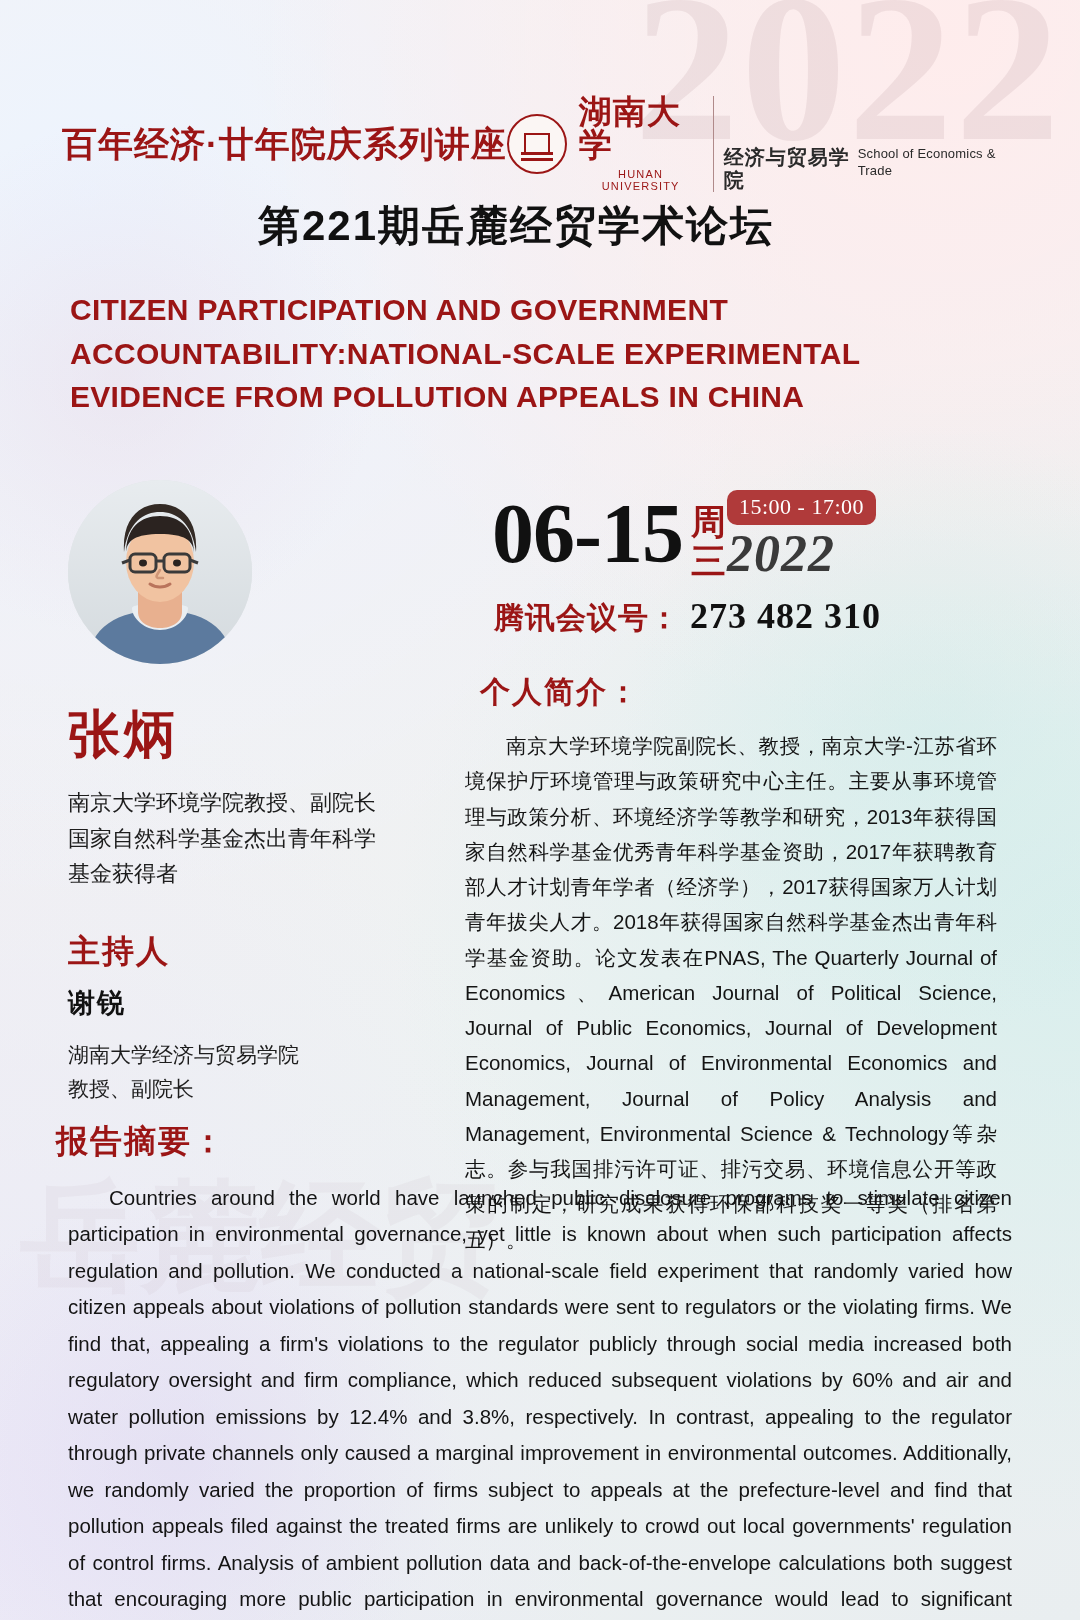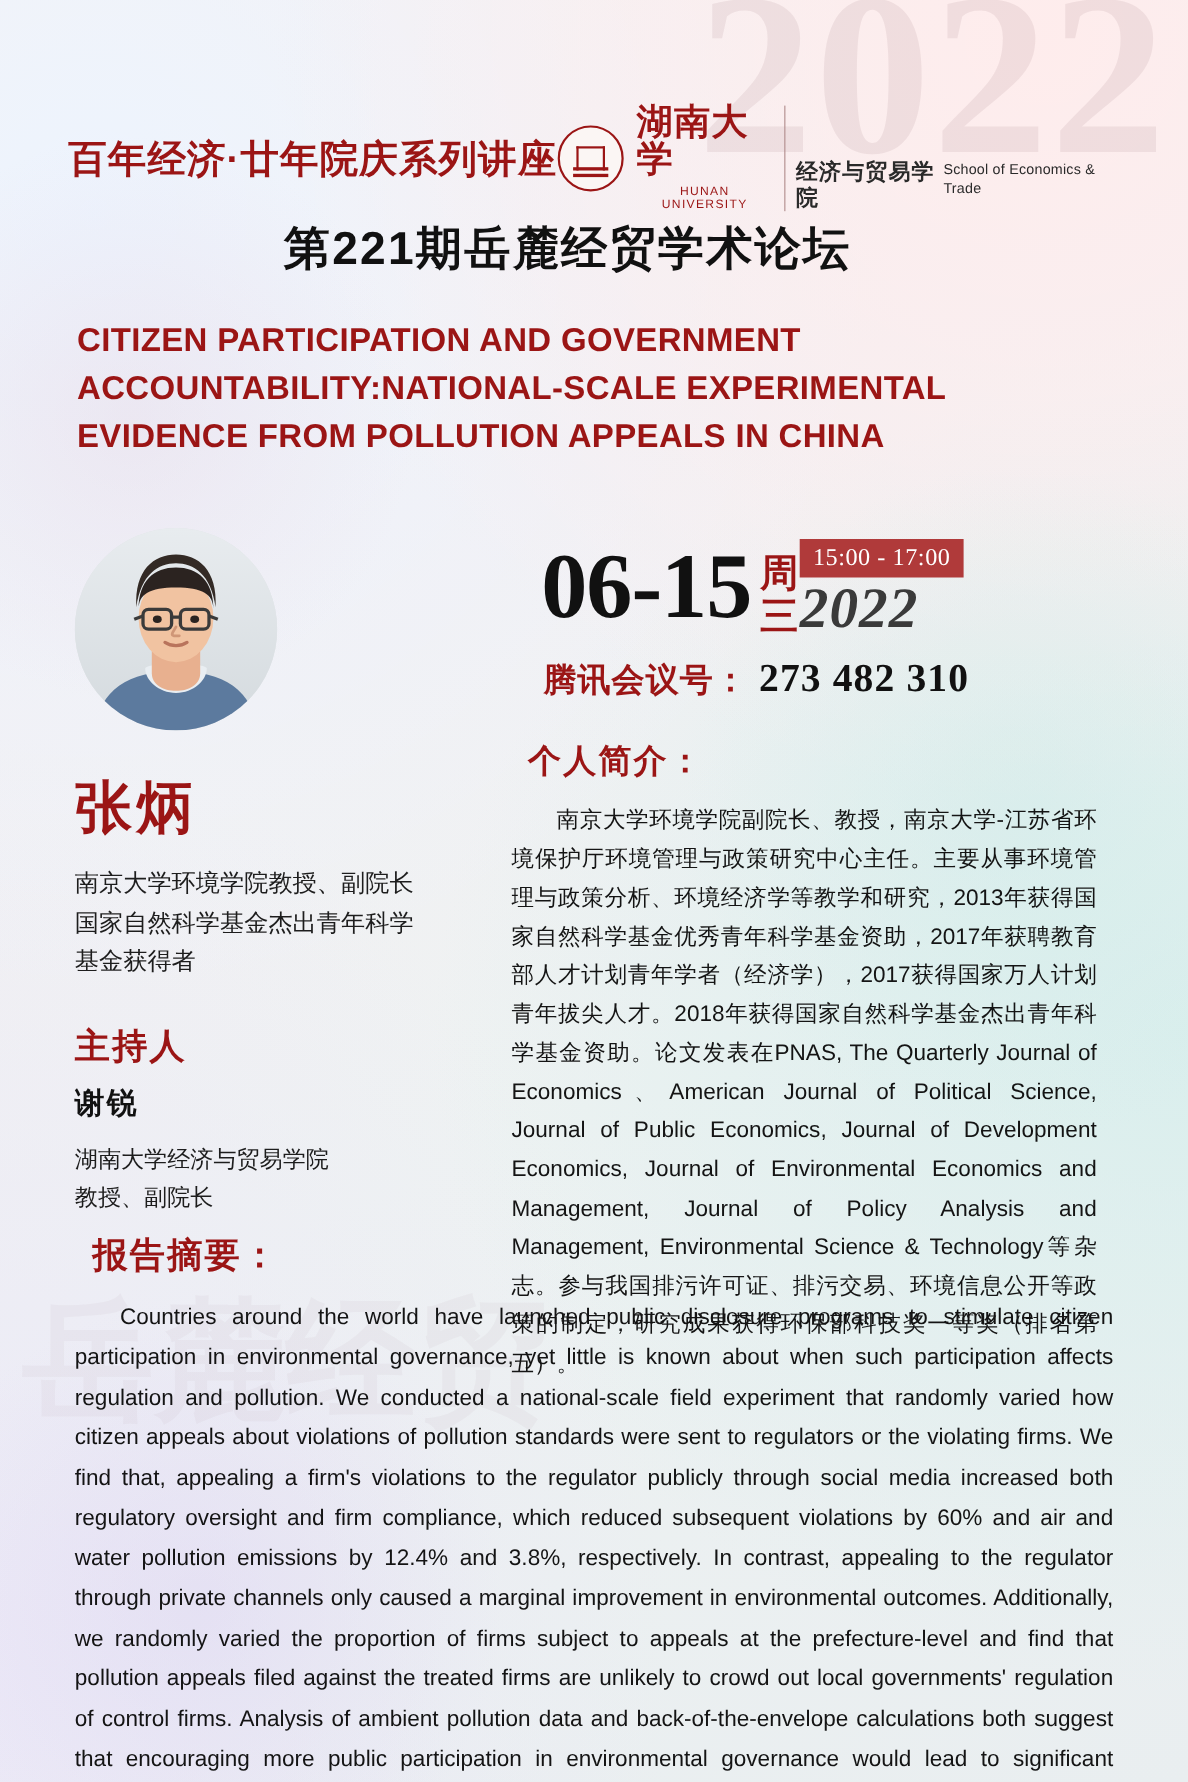--- a/index.html
+++ b/index.html
@@ -291,20 +291,21 @@
     margin-top: 4px;
   }
   .time-chip {
     display: inline-block;
     background: #b03a3a;
     color: #fff;
     font-size: 22px;
     padding: 4px 12px 5px;
     letter-spacing: 0.5px;
     font-family: "Liberation Serif", serif;
+    border-radius: 10px;
   }
   .year {
     font-family: "Liberation Serif", serif;
     font-style: italic;
     font-size: 52px;
     font-weight: bold;
     color: #3a3a3a;
     line-height: 1.05;
     margin-top: 2px;
     letter-spacing: 1px;
@@ -351,21 +352,21 @@
     line-height: 1.72;
     color: #141414;
     text-align: justify;
     text-justify: inter-character;
     text-indent: 2em;
   }
 
   
   .abstract-heading {
     position: absolute;
-    left: 84px;
+    left: 56px;
     top: 1120px;
     font-size: 32px;
     font-weight: bold;
     color: #9b1515;
     letter-spacing: 2px;
     text-align: center;
   }
   .abstract-text {
     position: absolute;
     left: 68px;

